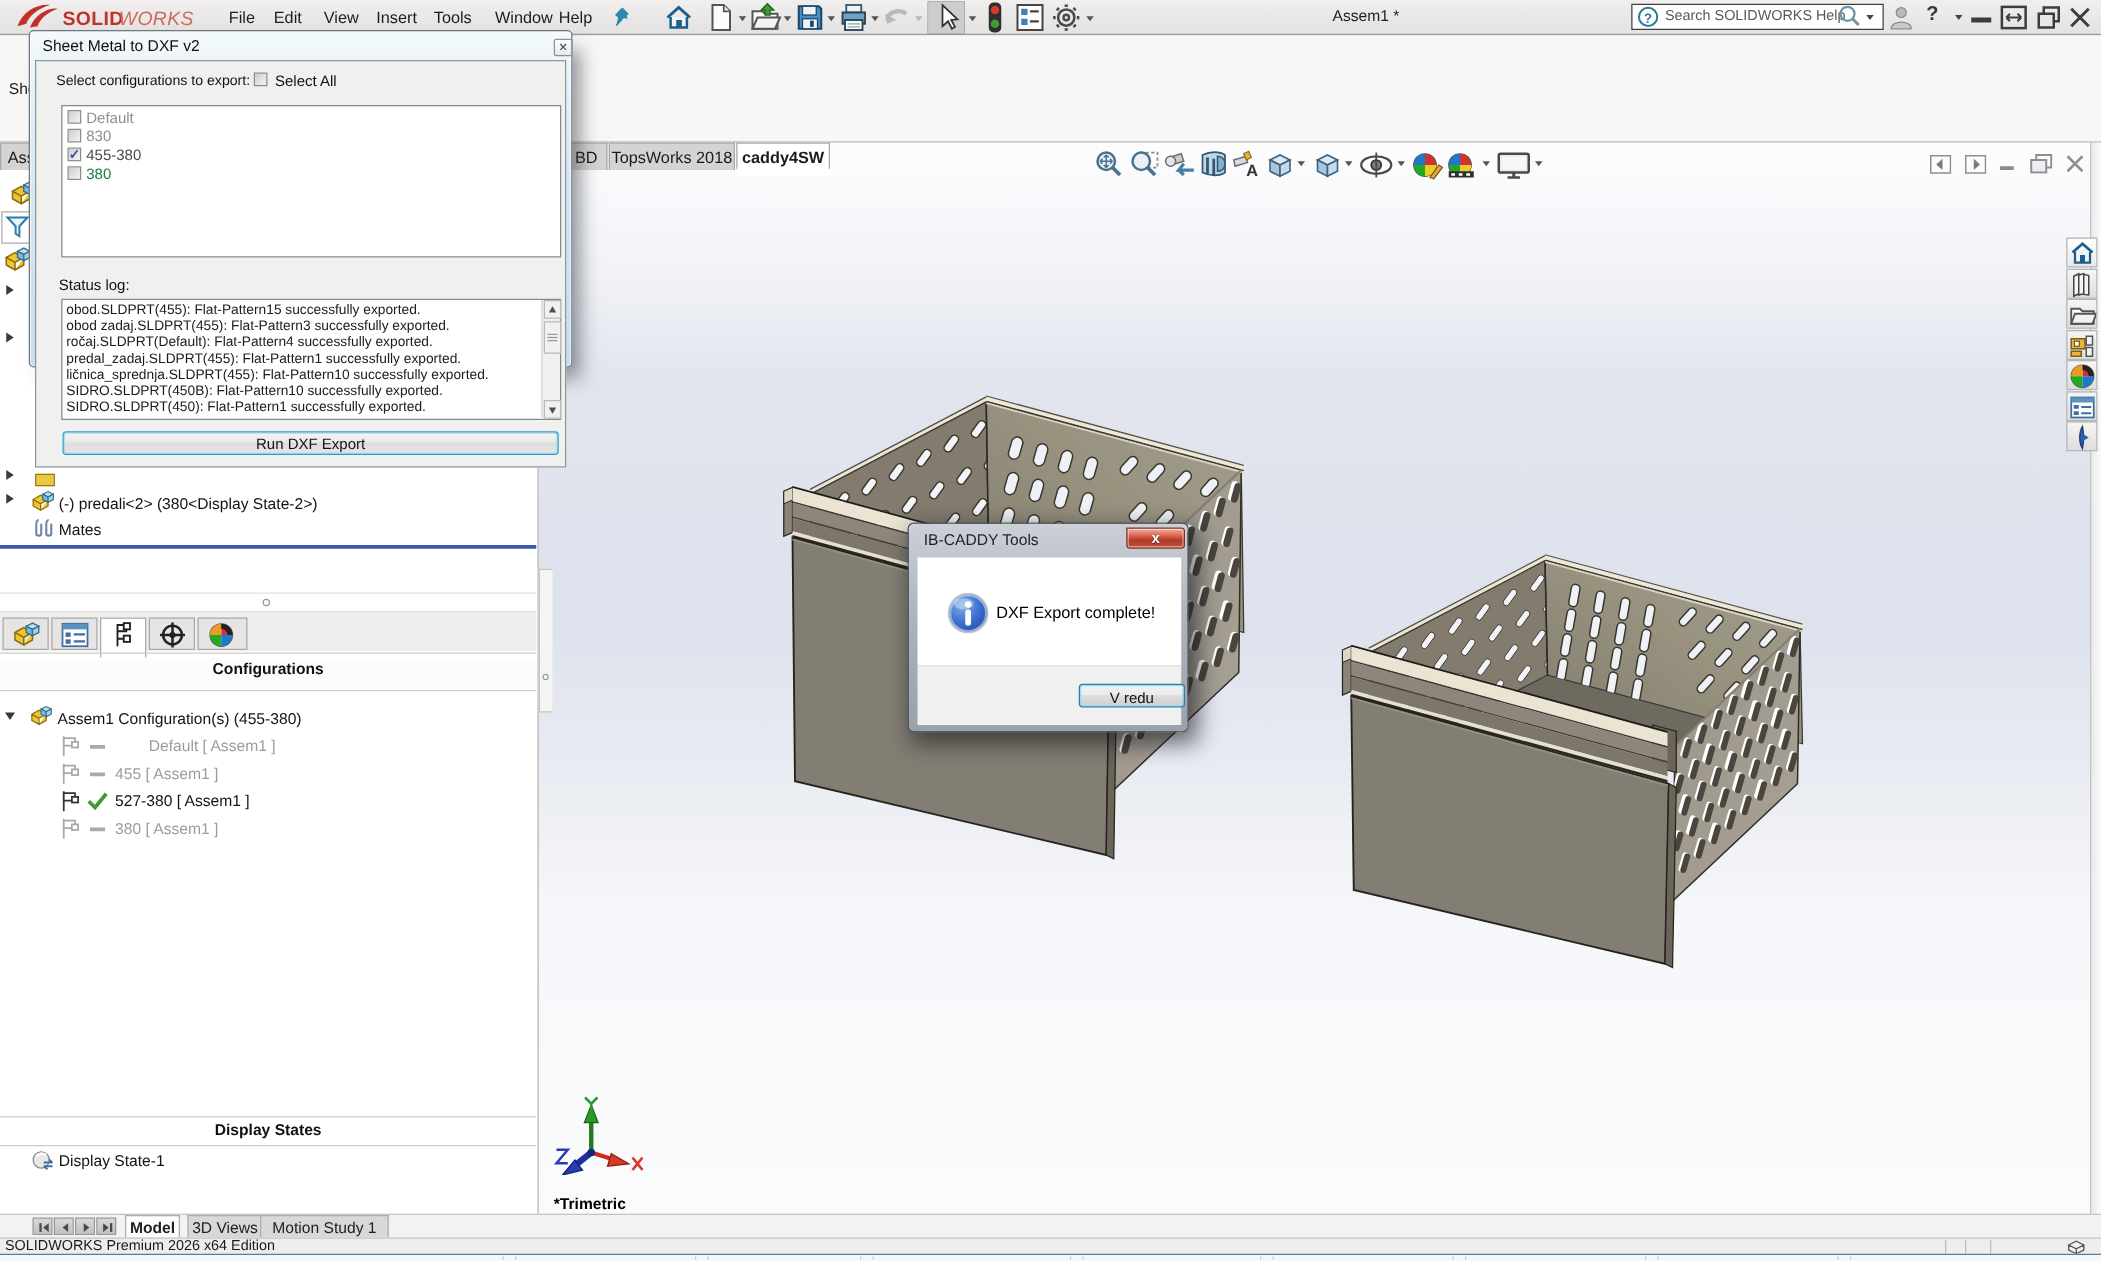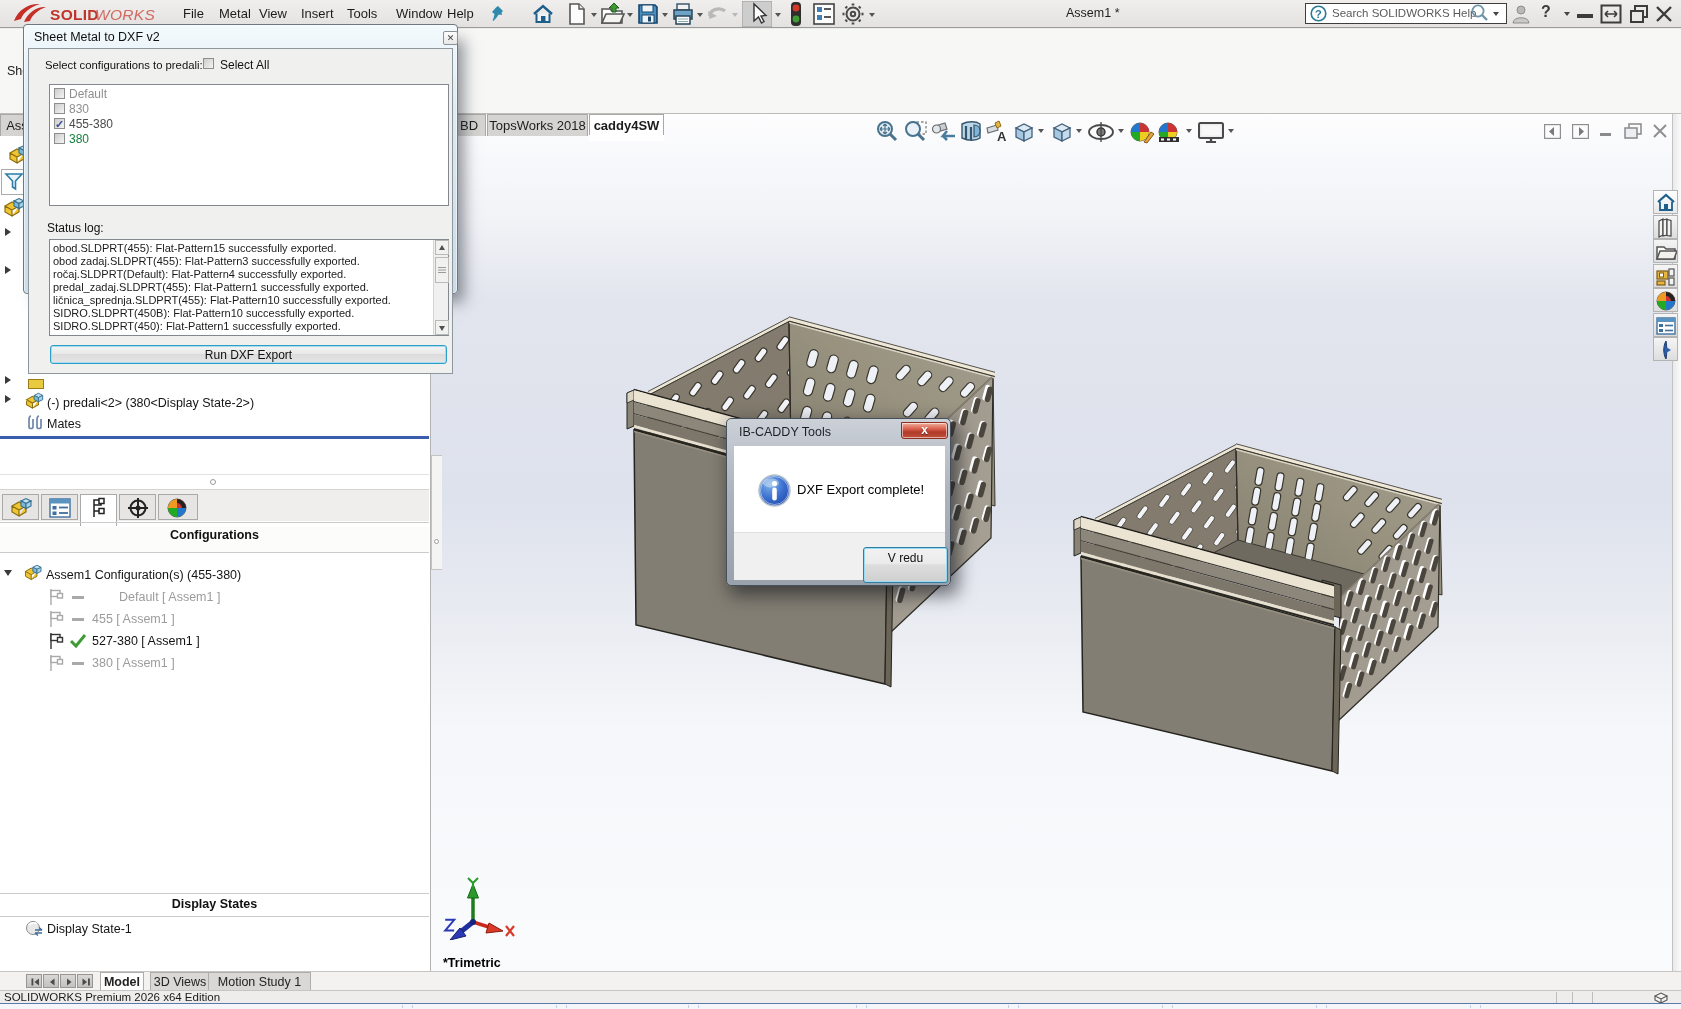--- a/index.html
+++ b/index.html
@@ -35,21 +35,21 @@
 #cfglist { left:20px; top:35px; width:400px; height:122px; background:#fff; border:1px solid #828790; }
 #statusbox { left:20px; top:190px; width:400px; height:97px; background:#fff; border:1px solid #828790; font-size:11px; color:#1b1b1b; }
 .cbx { position:absolute; width:11px; height:11px; background:linear-gradient(135deg,#cdcdcd,#f4f4f4); border:1px solid #8e8e8e; }
 #runbtn { left:21px; top:296px; width:397px; height:19px; background:linear-gradient(#f4f4f4,#e9e9e9 45%,#dcdcdc 50%,#e6e6e6); border:1px solid #2c9fc9; border-radius:3px; box-shadow:0 0 0 1px #aadcee inset; font-size:12px; text-align:center; padding-top:2px; color:#111; }
 
 #dlg2 { left:726px; top:418px; width:225px; height:168px; border:1px solid #45505a;
   background:linear-gradient(180deg,#ccd1d8 0%, #adb3bc 45%, #99a1ab 100%);
   border-radius:5px; box-shadow: 5px 7px 18px 2px rgba(20,22,28,0.6); }
 #dlg2client { left:7px; top:27px; width:211px; height:86px; background:#ffffff; }
 #dlg2footer { left:7px; top:113px; width:211px; height:48px; background:#f0f0f0; border-top:1px solid #dfdfdf; }
-#vredubtn { left:129px; top:14px; width:85px; height:36px; background:linear-gradient(#f2f2f2,#ebebeb 45%,#dddddd 50%,#cfcfcf); border:1px solid #2c7fa5; border-radius:3px; box-shadow:0 0 0 1px #9adbf2 inset; font-size:12px; text-align:center; padding-top:3px; color:#111; }
+#vredubtn { left:129px; top:14px; width:85px; height:19px; background:linear-gradient(#f2f2f2,#ebebeb 45%,#dddddd 50%,#cfcfcf); border:1px solid #2c7fa5; border-radius:3px; box-shadow:0 0 0 1px #9adbf2 inset; font-size:12px; text-align:center; padding-top:3px; color:#111; }
 </style>
 </head>
 <body>
 
 <div class="abs" id="viewport"></div>
 <div class="abs" id="drawersvg" style="left:0;top:0;width:1681px;height:1009px;pointer-events:none;"><svg width="1681" height="1009" viewBox="0 0 1681 1009">
       <defs>
         <linearGradient id="bwgrad0" x1="0" y1="1" x2="1" y2="0">
           <stop offset="0" stop-color="#827c6f"></stop>
           <stop offset="0.55" stop-color="#98927f"></stop>
@@ -776,21 +776,21 @@
 <div class="abs" id="titlebar">
     <div class="abs" style="left:10px;top:1px;width:150px;height:26px;"><svg width="150" height="26" viewBox="0 0 150 26" style="">
         <g>
           <path d="M4 20 C8 8 20 2 30 3 C20 6 13 12 11 18 Z" fill="#c62f28"></path>
           <path d="M14 21 C18 11 28 5 36 6 C28 9 22 14 20 20 Z" fill="#c62f28"></path>
           <text x="40" y="19" font-family="Liberation Sans" font-size="15.5" font-weight="bold" fill="#c0332b" letter-spacing="0.3">SOLID</text>
           <text x="85" y="19" font-family="Liberation Sans" font-size="15.5" font-style="italic" fill="#cf6a61" letter-spacing="0.3">WORKS</text>
         </g>
       </svg></div>
     <span class="abs menu" style="left:183px;">File</span>
-    <span class="abs menu" style="left:219px;">Metal</span>
+    <span class="abs menu" style="left:219px;">Edit</span>
     <span class="abs menu" style="left:259px;">View</span>
     <span class="abs menu" style="left:301px;">Insert</span>
     <span class="abs menu" style="left:347px;">Tools</span>
     <span class="abs menu" style="left:396px;">Window</span>
     <span class="abs menu" style="left:447px;">Help</span>
     <svg width="16" height="18" viewBox="0 0 16 18" style="position:absolute;left:489px;top:4px;">
       <path d="M9 2 L14 7 L12.5 8.5 L13 11 L10 10.5 L4 16.5 L5.5 10 L3 8 L7 3.5 Z" fill="#2f89ad"></path>
       <path d="M4 16.5 L8 12" stroke="#2f89ad" stroke-width="1.2"></path>
     </svg>
     <div class="abs" style="left:531px;top:2px;width:24px;height:24px;"><svg width="24" height="24" viewBox="0 0 24 24" style="">
@@ -998,21 +998,21 @@
         <circle cx="16.5" cy="9.5" r="2.6" fill="#fff"></circle>
         <rect x="14.2" y="13.5" width="4.6" height="13" rx="2.2" fill="#fff"></rect>
       </svg></div>
   <div class="abs" style="left:70px;top:63px;font-size:13px;color:#000;">DXF Export complete!</div>
 </div>
 
 <div class="abs" id="dlg1">
   <div class="abs" style="left:10px;top:5px;font-size:12.5px;color:#101010;">Sheet Metal to DXF v2</div>
   <div class="abs" style="left:419px;top:6px;width:15px;height:14px;background:linear-gradient(#fdfdfd,#e8e8e8);border:1px solid #8a9199;border-radius:2px;font-size:9px;color:#444;text-align:center;line-height:12px;">✕</div>
   <div class="abs" id="dlg1client">
-    <div class="abs" style="left:16px;top:10px;font-size:11.3px;color:#111;">Select configurations to predali:</div>
+    <div class="abs" style="left:16px;top:10px;font-size:11.3px;color:#111;">Select configurations to export:</div>
     <div class="cbx" style="left:174px;top:9px;"></div>
     <div class="abs d1label" style="left:191px;top:9px;">Select All</div>
     <div class="abs" id="cfglist">
       <div class="cbx" style="left:4px;top:3px;"></div>
         <div class="abs d1label" style="left:19px;top:2px;color:#8f8f8f;">Default</div>
       <div class="cbx" style="left:4px;top:18px;"></div>
         <div class="abs d1label" style="left:19px;top:17px;color:#8f8f8f;">830</div>
       <div class="cbx" style="left:4px;top:33px;"></div>
         <div class="abs d1label" style="left:19px;top:32px;color:#4a4a4a;">455-380</div>
       <div class="abs" style="left:5px;top:34px;width:10px;height:10px;font-size:11px;color:#3b4e9a;font-weight:bold;line-height:10px;">✓</div>

